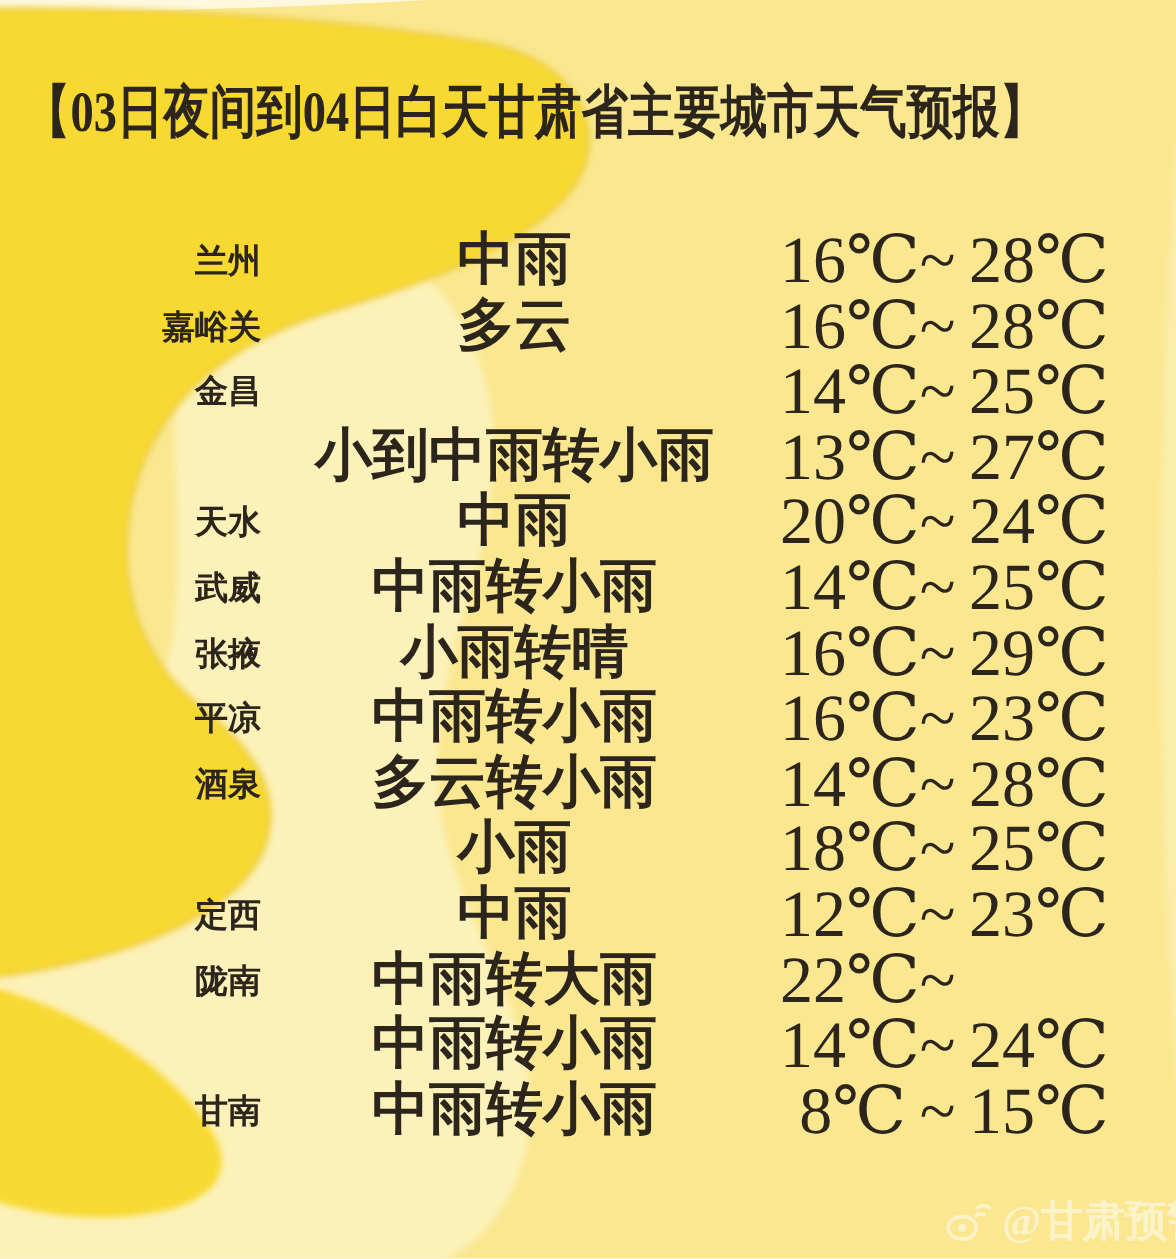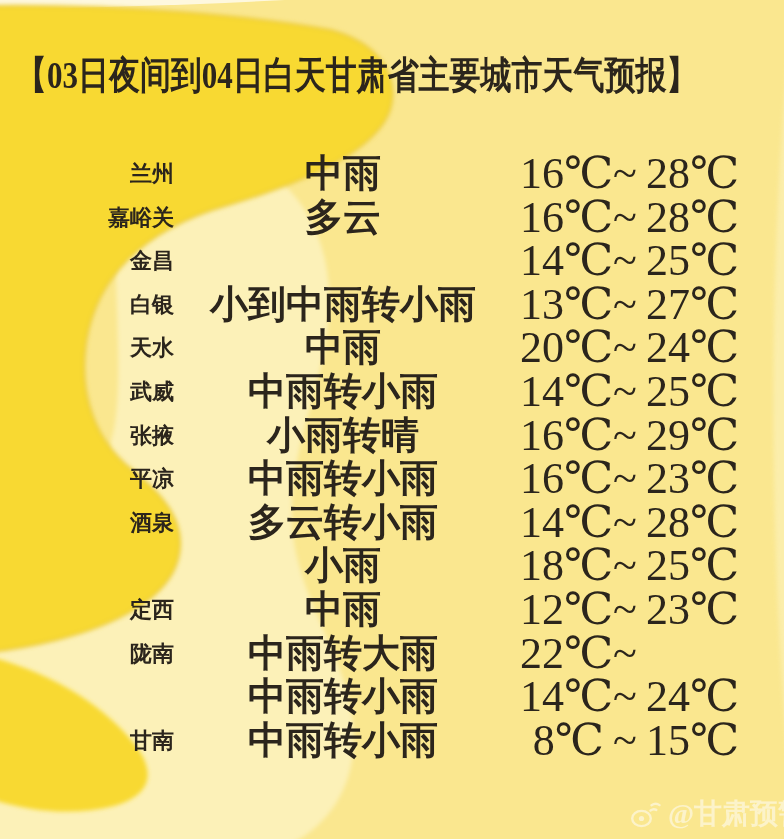--- a/index.html
+++ b/index.html
@@ -91,21 +91,20 @@
     <div class="row">
       <span class="city">金昌</span>
       <span class="temp">
         <span class="low">14℃</span>
         <span class="sep">~</span>
         <span class="high">25℃</span>
       </span>
     </div>
 
     <div class="row">
-      <span class="city">白银</span>
       <span class="weather">小到中雨转小雨</span>
       <span class="temp">
         <span class="low">13℃</span>
         <span class="sep">~</span>
         <span class="high">27℃</span>
       </span>
     </div>
 
     <div class="row">
       <span class="city">天水</span>

